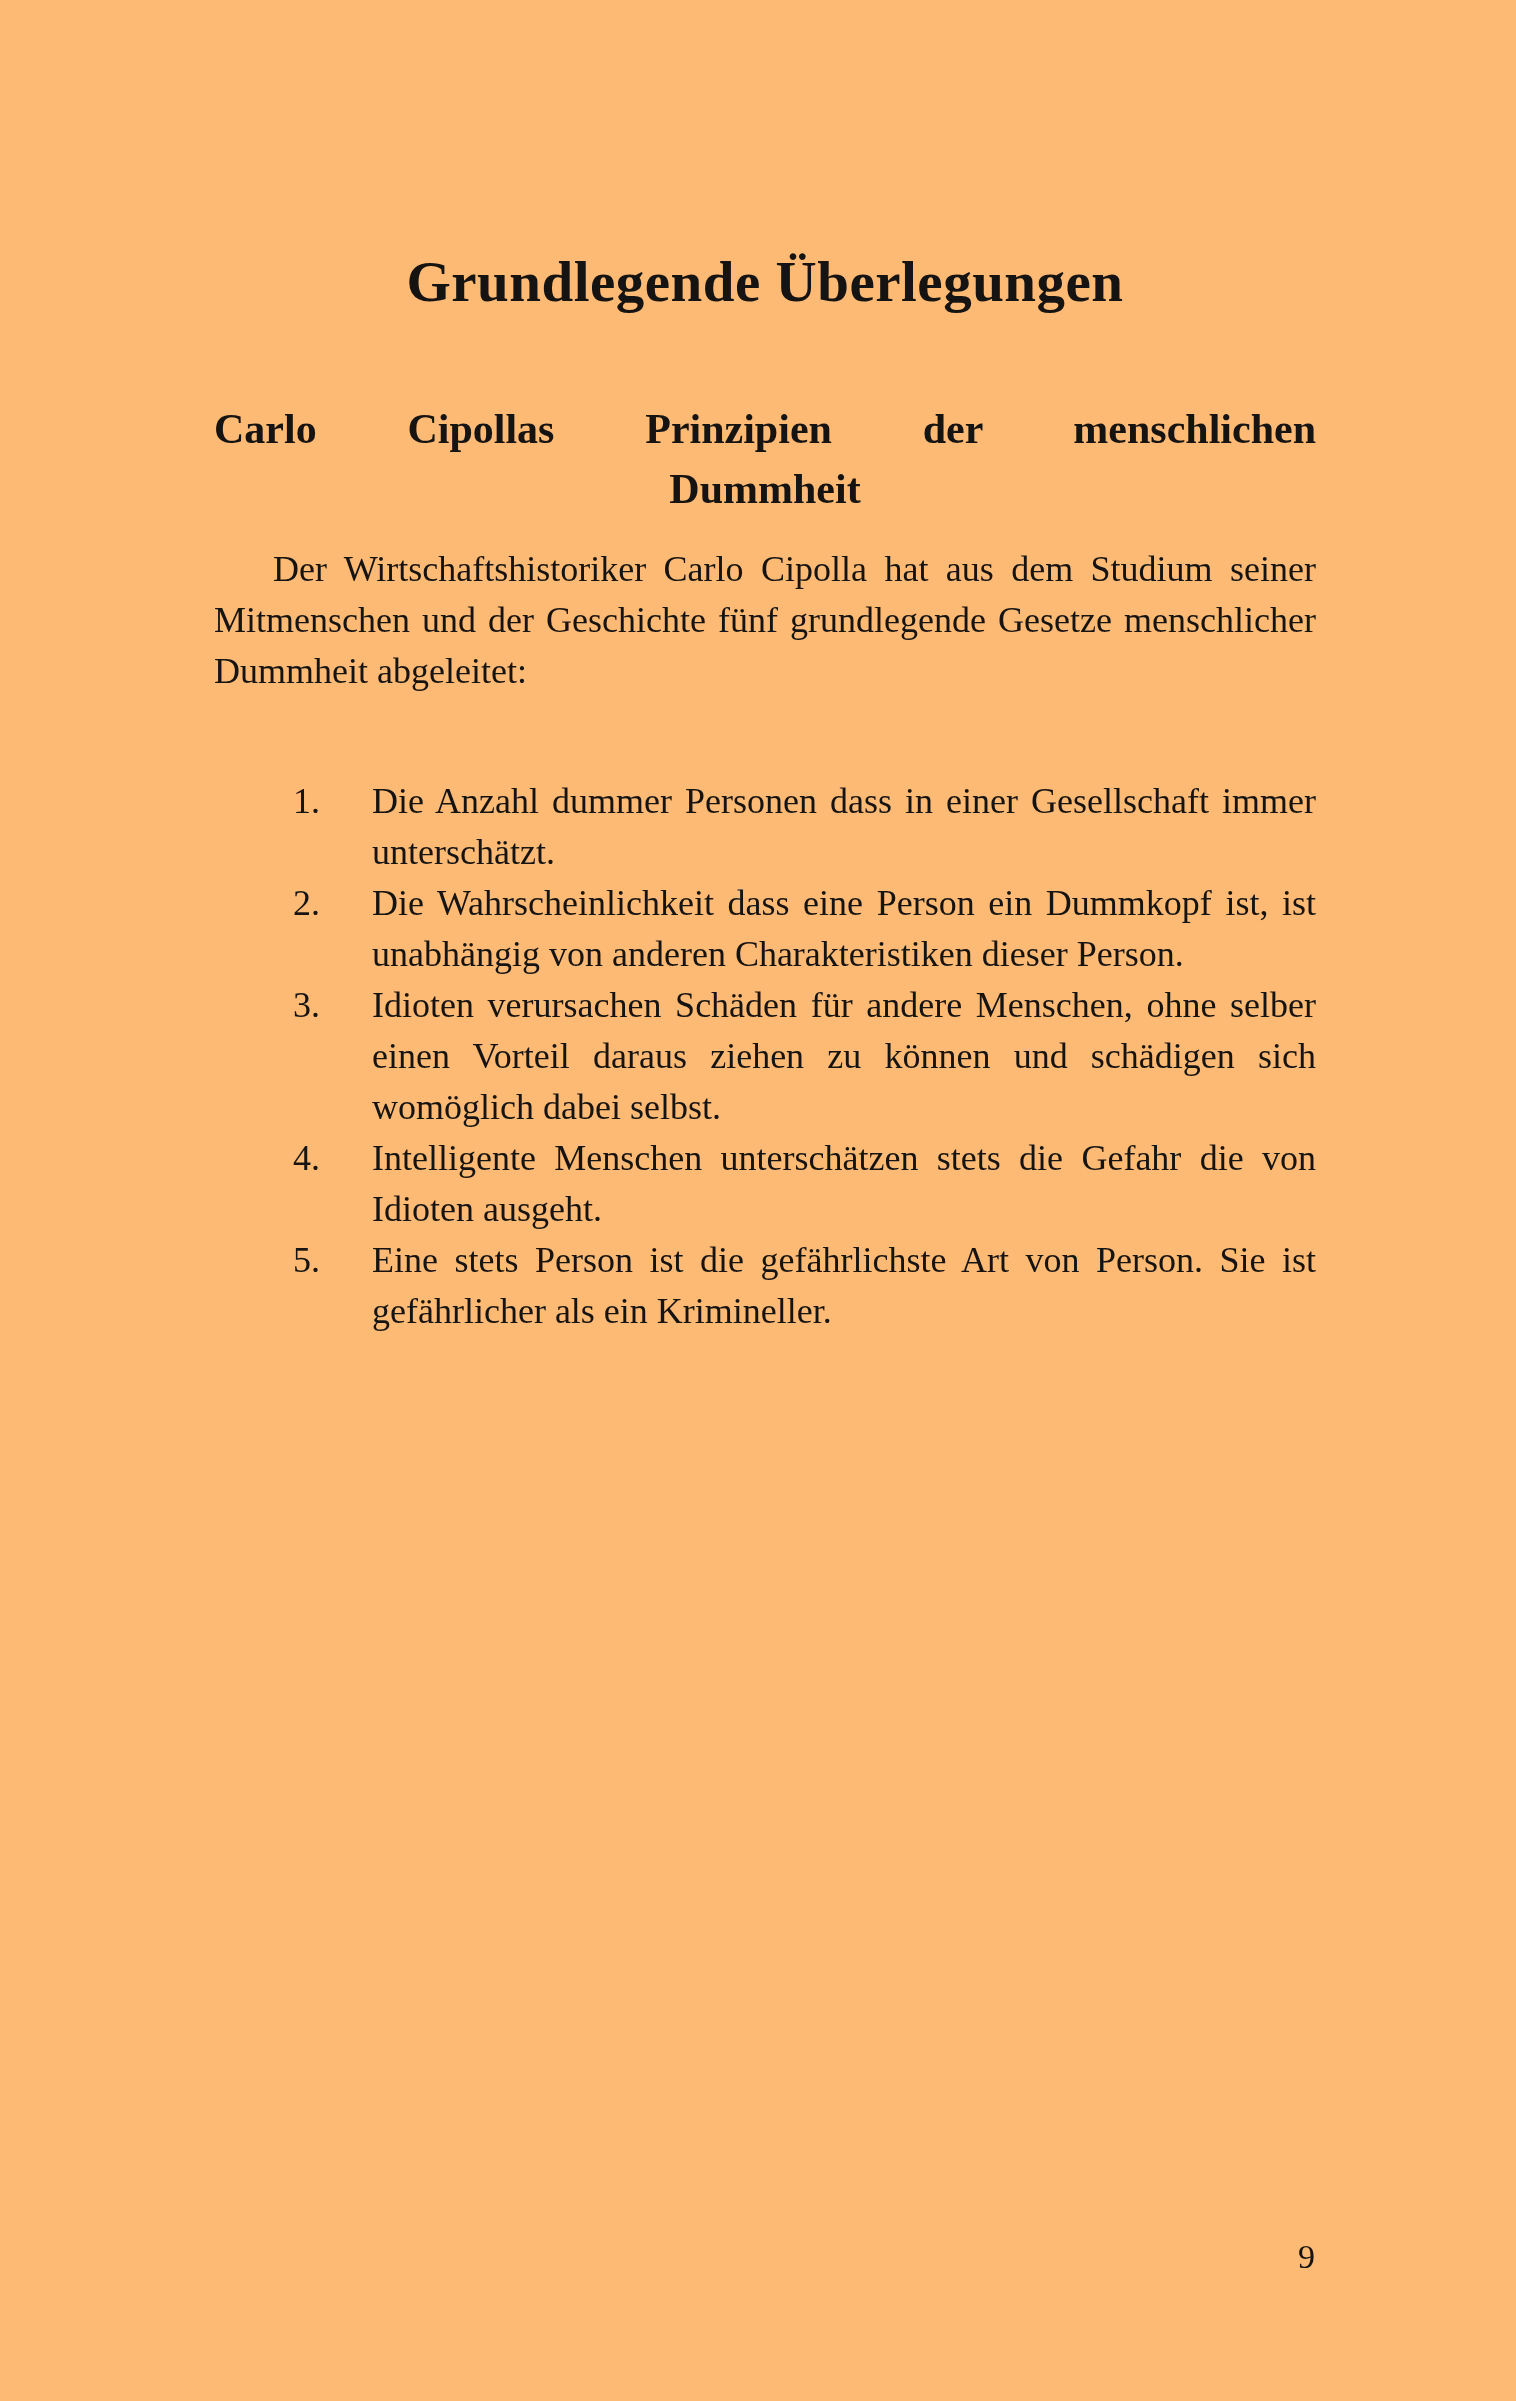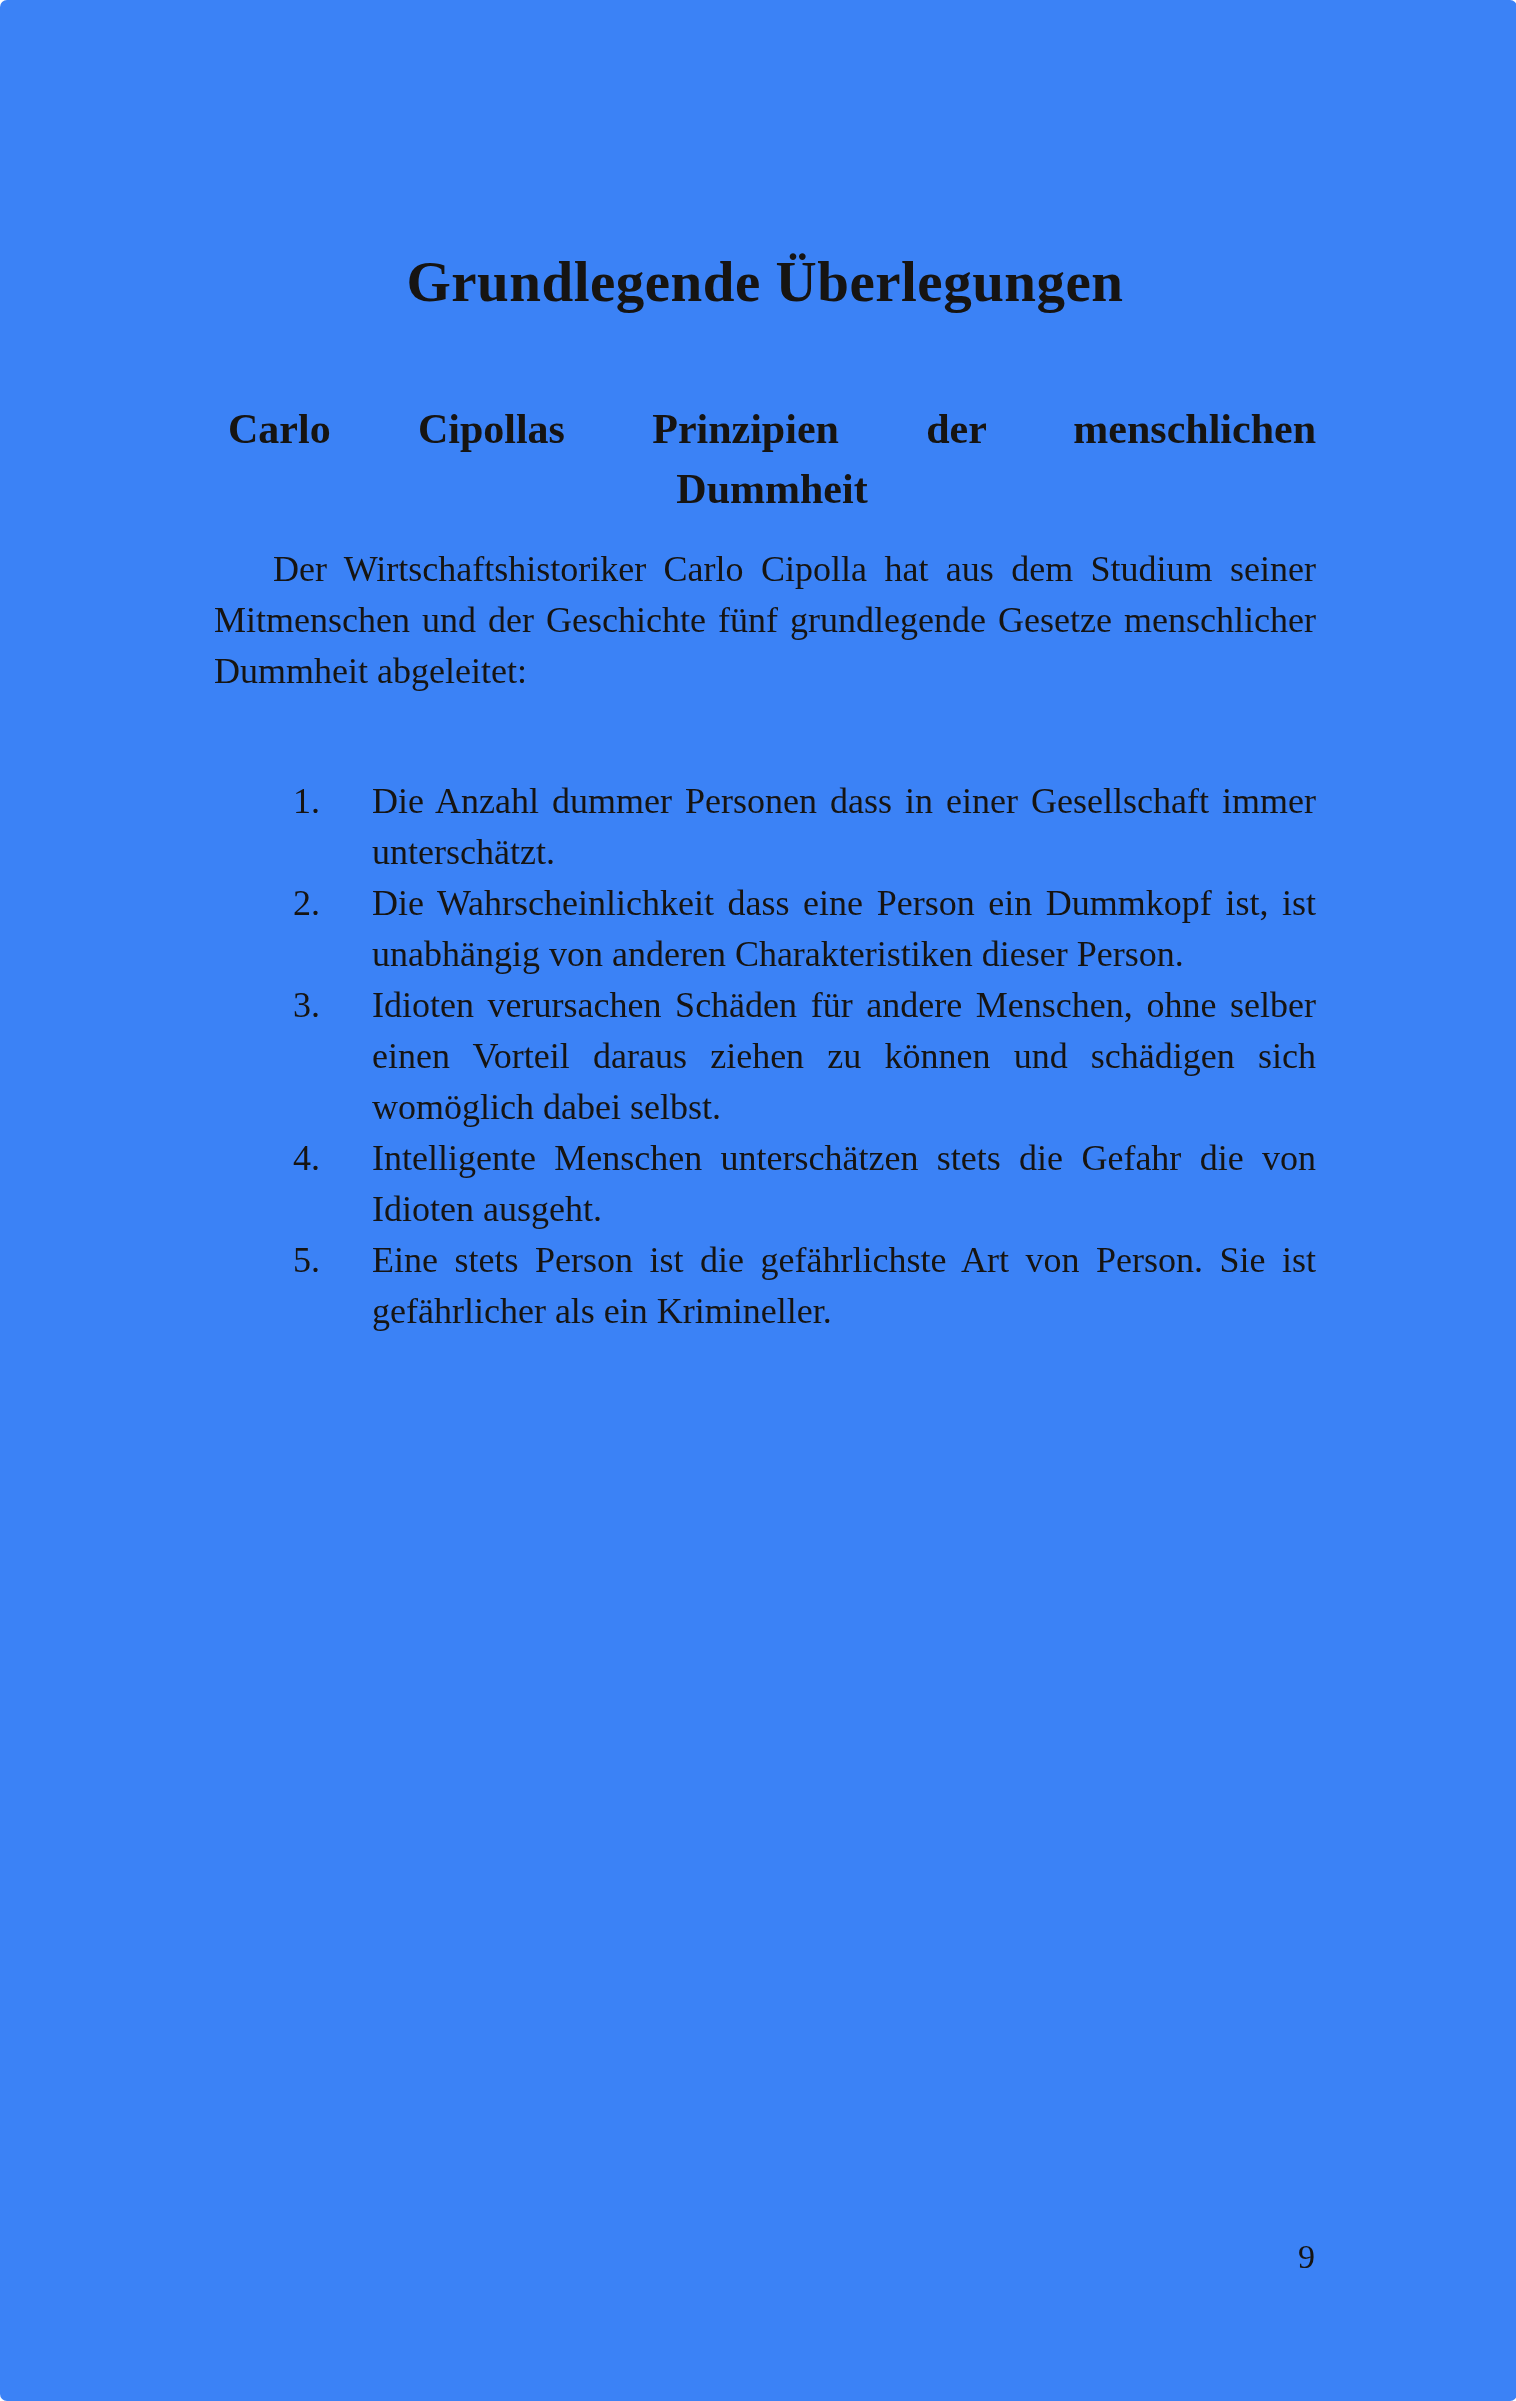--- a/index.html
+++ b/index.html
@@ -11,39 +11,38 @@
     width: 1517px;
     height: 2401px;
     position: relative;
     font-family: "Liberation Serif", "DejaVu Serif", serif;
     color: #161412;
     overflow: hidden;
   }
   .page {
     position: absolute;
     inset: 0;
-    background: #3b82f6;
-    border-radius: 7px;
+    background: #fdba74;
   }
   .content {
     position: absolute;
     left: 214px;
     width: 1102px;
     top: 0;
   }
   .book-title {
     margin: 250px 0 0 0;
     font-size: 57px;
     line-height: 64px;
     font-weight: 700;
     text-align: center;
     letter-spacing: 0.5px;
   }
   .section-heading {
-    margin: 85px 0 0 14px;
+    margin: 85px 0 0 0;
     font-size: 42px;
     line-height: 60px;
     font-weight: 700;
   }
   .section-heading .jline {
     display: block;
     text-align: justify;
     text-align-last: justify;
   }
   .section-heading .lline {

